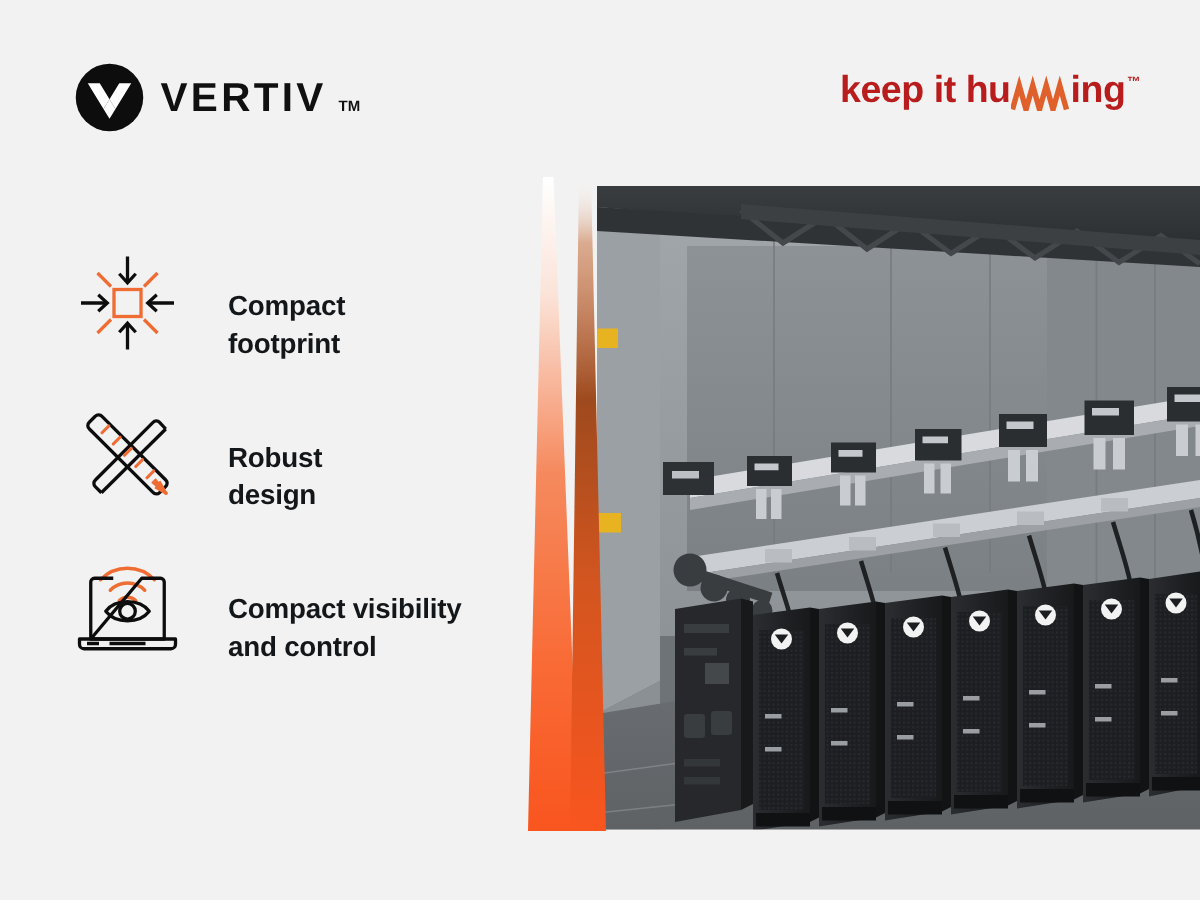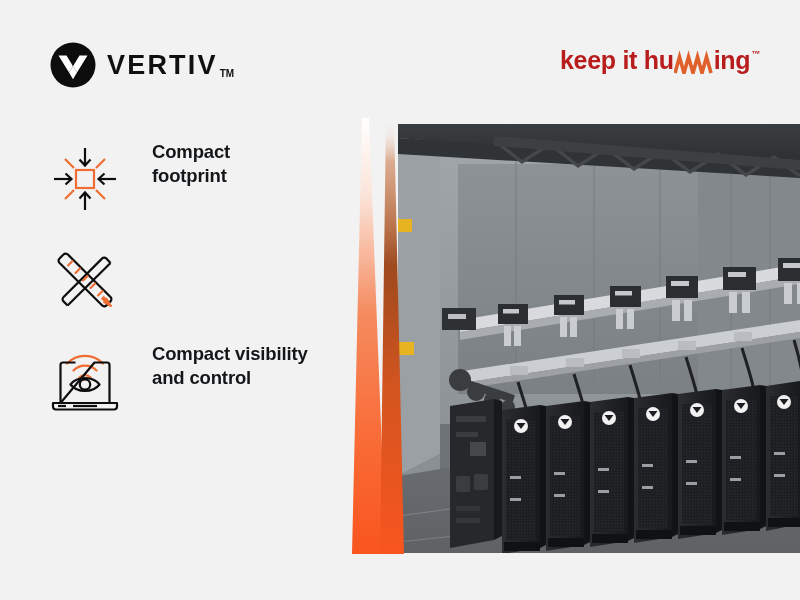--- a/index.html
+++ b/index.html
@@ -7,40 +7,40 @@
     width:800px;height:600px;overflow:hidden;
     background:#f2f2f2;
     font-family:"Liberation Sans", sans-serif;
     position:relative;
   }
   .stage{position:absolute;inset:0;background:#f2f2f2;}
 
   
   .brand{position:absolute;left:50px;top:42px;display:flex;align-items:center;gap:11px;}
   .brand-mark{width:46px;height:46px;display:block;}
-  .brand-word{display:flex;align-items:flex-end;}
+  .brand-word{display:flex;align-items:center;}
   .brand-word .wt{
     font-size:27px;font-weight:bold;letter-spacing:2.2px;color:#101010;
     line-height:1;font-family:"Liberation Sans", sans-serif;
   }
-  .brand-word .tm{font-size:10px;font-weight:bold;color:#101010;margin-left:2px;margin-top:12px;letter-spacing:0;}
+  .brand-word .tm{font-size:10px;font-weight:bold;color:#101010;margin-left:8px;margin-top:12px;letter-spacing:0;}
 
   .tagline{
     position:absolute;right:40px;top:48px;
     display:flex;align-items:flex-start;
     color:#b91c1c;
     font-size:25px;font-weight:bold;letter-spacing:-0.3px;line-height:1;
   }
   .tagline .tg-txt{display:inline-block;}
   .tagline .tg-wave{display:inline-block;vertical-align:baseline;margin:0 0px;}
   .tagline .tg-tm{font-size:9px;margin-top:2px;margin-left:1px;}
 
   
   .features{position:absolute;left:46px;top:140px;width:320px;}
-  .feature{display:flex;align-items:flex-start;height:101px;}
+  .feature{display:flex;align-items:flex-end;height:101px;}
   .feature-icon{width:78px;height:78px;flex:0 0 78px;display:flex;align-items:center;justify-content:center;}
   .feature-icon svg{display:block;}
   .feature-label{
     margin-left:28px;
     font-size:18.5px;font-weight:bold;color:#14171a;line-height:1.32;
     letter-spacing:-0.15px;
     white-space:pre-line;
   }
 
   
@@ -124,20 +124,22 @@
             <path d="M24.5 18 L20 22.5"></path>
             <path d="M32 25.5 L27.5 30"></path>
             <path d="M39.5 33 L35 37.5"></path>
             <path d="M47 40.5 L42.5 45"></path>
             <path d="M54.5 48 L50 52.5"></path>
           </g>
           <path d="M55 53.5 L62.5 62.8 L58 55" fill="none" stroke="#ef6c33" stroke-width="2.2" stroke-linejoin="round"></path>
           <path d="M53.5 55 L62.8 62.8 L55.5 58.5" fill="none" stroke="#ef6c33" stroke-width="2.2" stroke-linejoin="round"></path>
         </svg>
       </div>
+      <div class="feature-label">Robust
+design</div>
     </div>
 
     <div class="feature">
       <div class="feature-icon">
         <svg width="76" height="76" viewBox="0 0 76 76">
           <g fill="none" stroke="#ef6c33" stroke-width="2.3" stroke-linecap="round">
             <path d="M20 20.5 A25 25 0 0 1 56 20.5"></path>
             <path d="M26.5 27.5 A16 16 0 0 1 49.5 27.5"></path>
             <path d="M32.5 34.5 A7.6 7.6 0 0 1 43.5 34.5"></path>
           </g>

